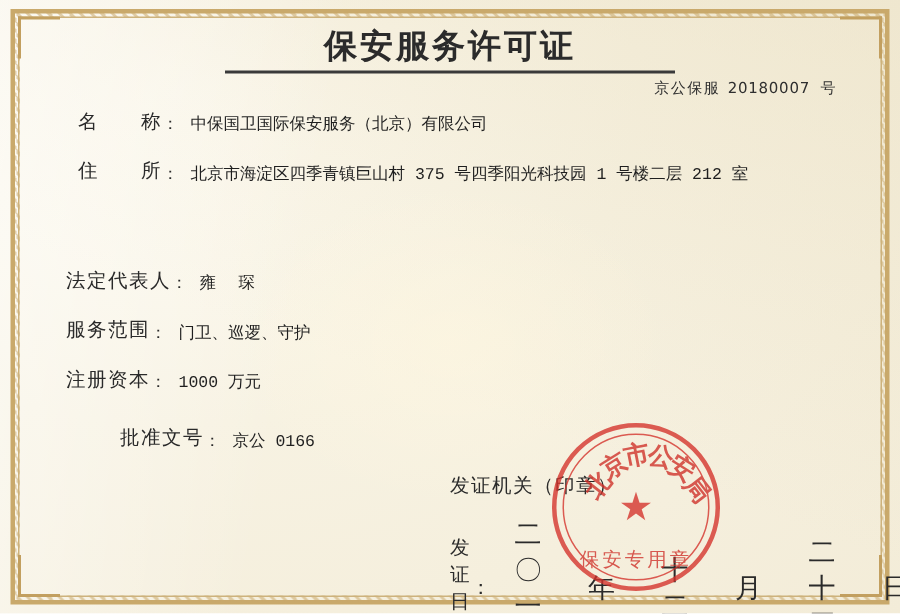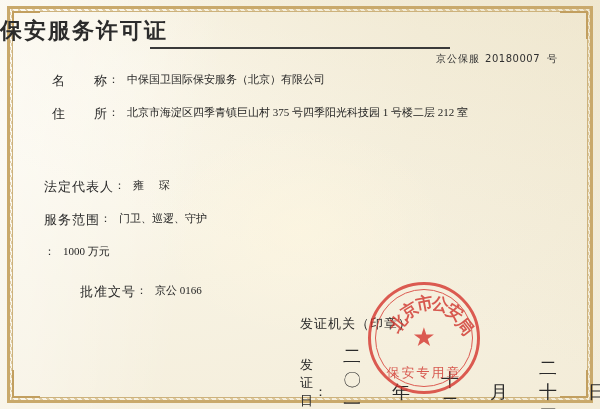--- a/index.html
+++ b/index.html
@@ -77,20 +77,21 @@
   .corner.tl { left: 12px; top: 11px; border-right: none; border-bottom: none; }
   .corner.tr { right: 12px; top: 11px; border-left: none; border-bottom: none; }
   .corner.bl { left: 12px; bottom: 11px; border-right: none; border-top: none; }
   .corner.br { right: 12px; bottom: 11px; border-left: none; border-top: none; }
 
   .title {
     position: absolute;
     top: 16px;
     left: 0;
     width: 100%;
+    text-align: center;
     font-family: "DejaVu Sans", sans-serif;
     font-size: 22px;
     font-weight: bold;
     letter-spacing: 2px;
     color: #2b2b2b;
   }
   .title-rule {
     position: absolute;
     top: 47px;
     left: 150px;
@@ -108,22 +109,22 @@
     font-family: "DejaVu Sans", sans-serif;
   }
   .serial .num {
     margin: 0 7px 0 5px;
     letter-spacing: 0.5px;
   }
 
   .field {
     position: absolute;
     display: flex;
-    align-items: flex-start;
-    font-family: Liberation Serif, serif;
+    align-items: flex-end;
+    font-family: Liberation Mono, monospace;
     color: #2a2a2a;
   }
   .field .label {
     font-size: 13px;
     letter-spacing: 1px;
     white-space: nowrap;
   }
   .field .colon {
     font-size: 11px;
     margin: 0 2px 0 0;
@@ -277,20 +278,21 @@
     <span class="value">雍　琛</span>
   </div>
 
   <div class="field f-scope">
     <span class="label">服务范围</span>
     <span class="colon">：</span>
     <span class="value">门卫、巡逻、守护</span>
   </div>
 
   <div class="field f-cap">
+    <span class="label">注册资本</span>
     <span class="colon">：</span>
     <span class="value">1000 万元</span>
   </div>
 
   <div class="field f-approv">
     <span class="label">批准文号</span>
     <span class="colon">：</span>
     <span class="value">京公 0166</span>
   </div>
 

